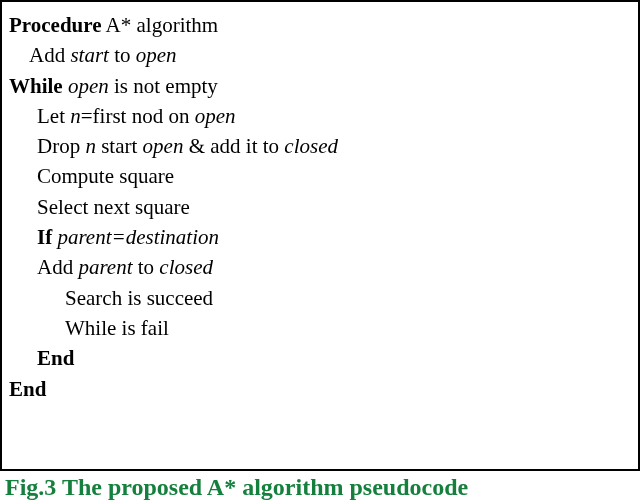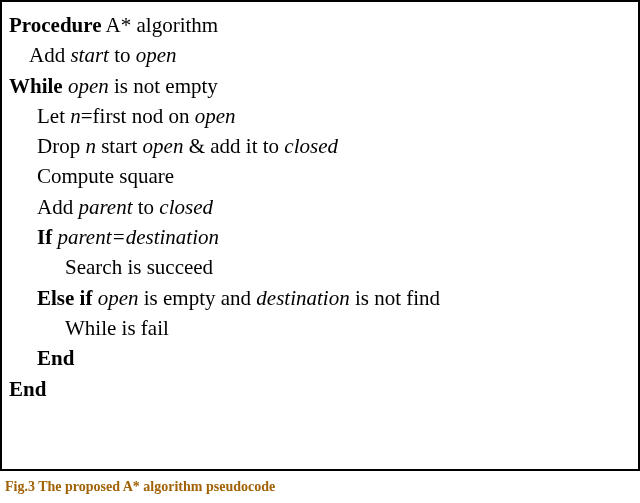--- a/index.html
+++ b/index.html
@@ -27,41 +27,41 @@
   .line {
     font-size: 21px;
     line-height: 30.3px;
     white-space: pre;
     color: #000000;
   }
   .line b { font-weight: bold; }
   .line i { font-style: italic; }
   .caption {
     padding: 3px 0 0 5px;
-    font-size: 14px;
+    font-size: 24px;
     font-weight: bold;
     line-height: 26px;
-    color: #a16207;
+    color: #15803d;
   }
 </style>
 </head>
 <body>
 
 <div class="figure">
   <div class="code-box">
     <div>
         <div class="line" style="padding-left: 0px;"><b>Procedure</b><span> A* algorithm</span></div>
         <div class="line" style="padding-left: 0px; margin-left: 20px;"><span>Add </span><i>start</i><span> to </span><i>open</i></div>
         <div class="line" style="padding-left: 0px;"><b>While</b><span> </span><i>open</i><span> is not empty</span></div>
         <div class="line" style="padding-left: 28px;"><span>Let </span><i>n</i><span>=first nod on </span><i>open</i></div>
         <div class="line" style="padding-left: 28px;"><span>Drop </span><i>n</i><span> start </span><i>open</i><span> &amp; add it to </span><i>closed</i></div>
         <div class="line" style="padding-left: 28px;"><span>Compute square</span></div>
+        <div class="line" style="padding-left: 28px;"><span>Select next square</span></div>
+        <div class="line" style="padding-left: 28px;"><b>If</b><span> </span><i>parent=destination</i></div>
         <div class="line" style="padding-left: 28px;"><span>Add </span><i>parent</i><span> to </span><i>closed</i></div>
-        <div class="line" style="padding-left: 28px;"><b>If</b><span> </span><i>parent=destination</i></div>
         <div class="line" style="padding-left: 56px;"><span>Search is succeed</span></div>
-        <div class="line" style="padding-left: 28px;"><b>Else if</b><span> </span><i>open</i><span> is empty and </span><i>destination</i><span> is not find</span></div>
         <div class="line" style="padding-left: 56px;"><span>While is fail</span></div>
         <div class="line" style="padding-left: 28px;"><b>End</b></div>
         <div class="line" style="padding-left: 0px;"><b>End</b></div>
       </div>
   </div>
   <div class="caption">Fig.3 The proposed A* algorithm pseudocode</div>
 </div>
 
 </body></html>

